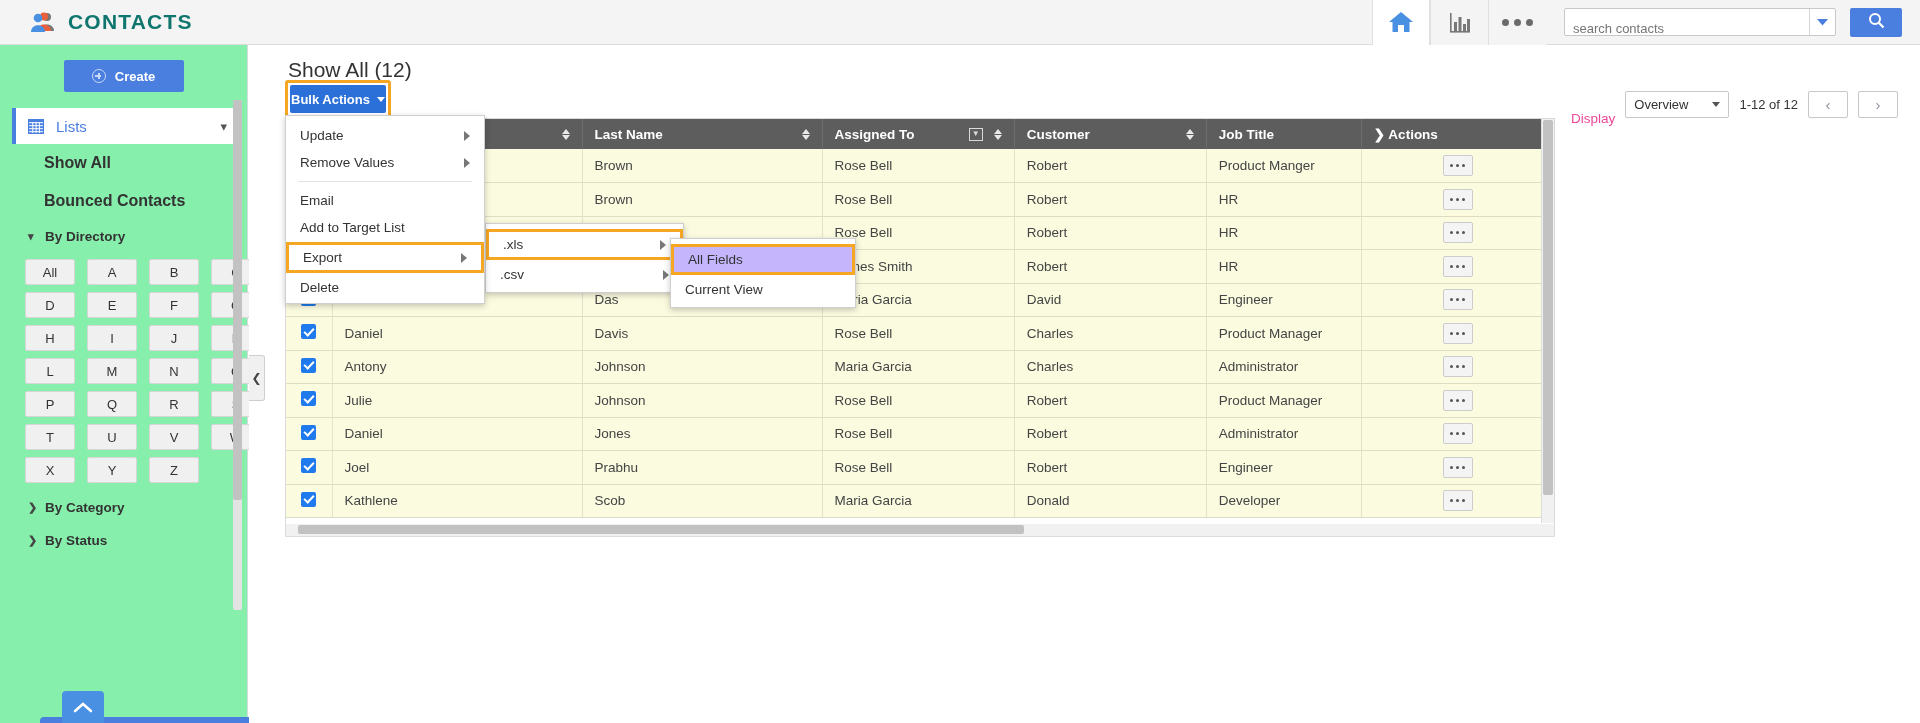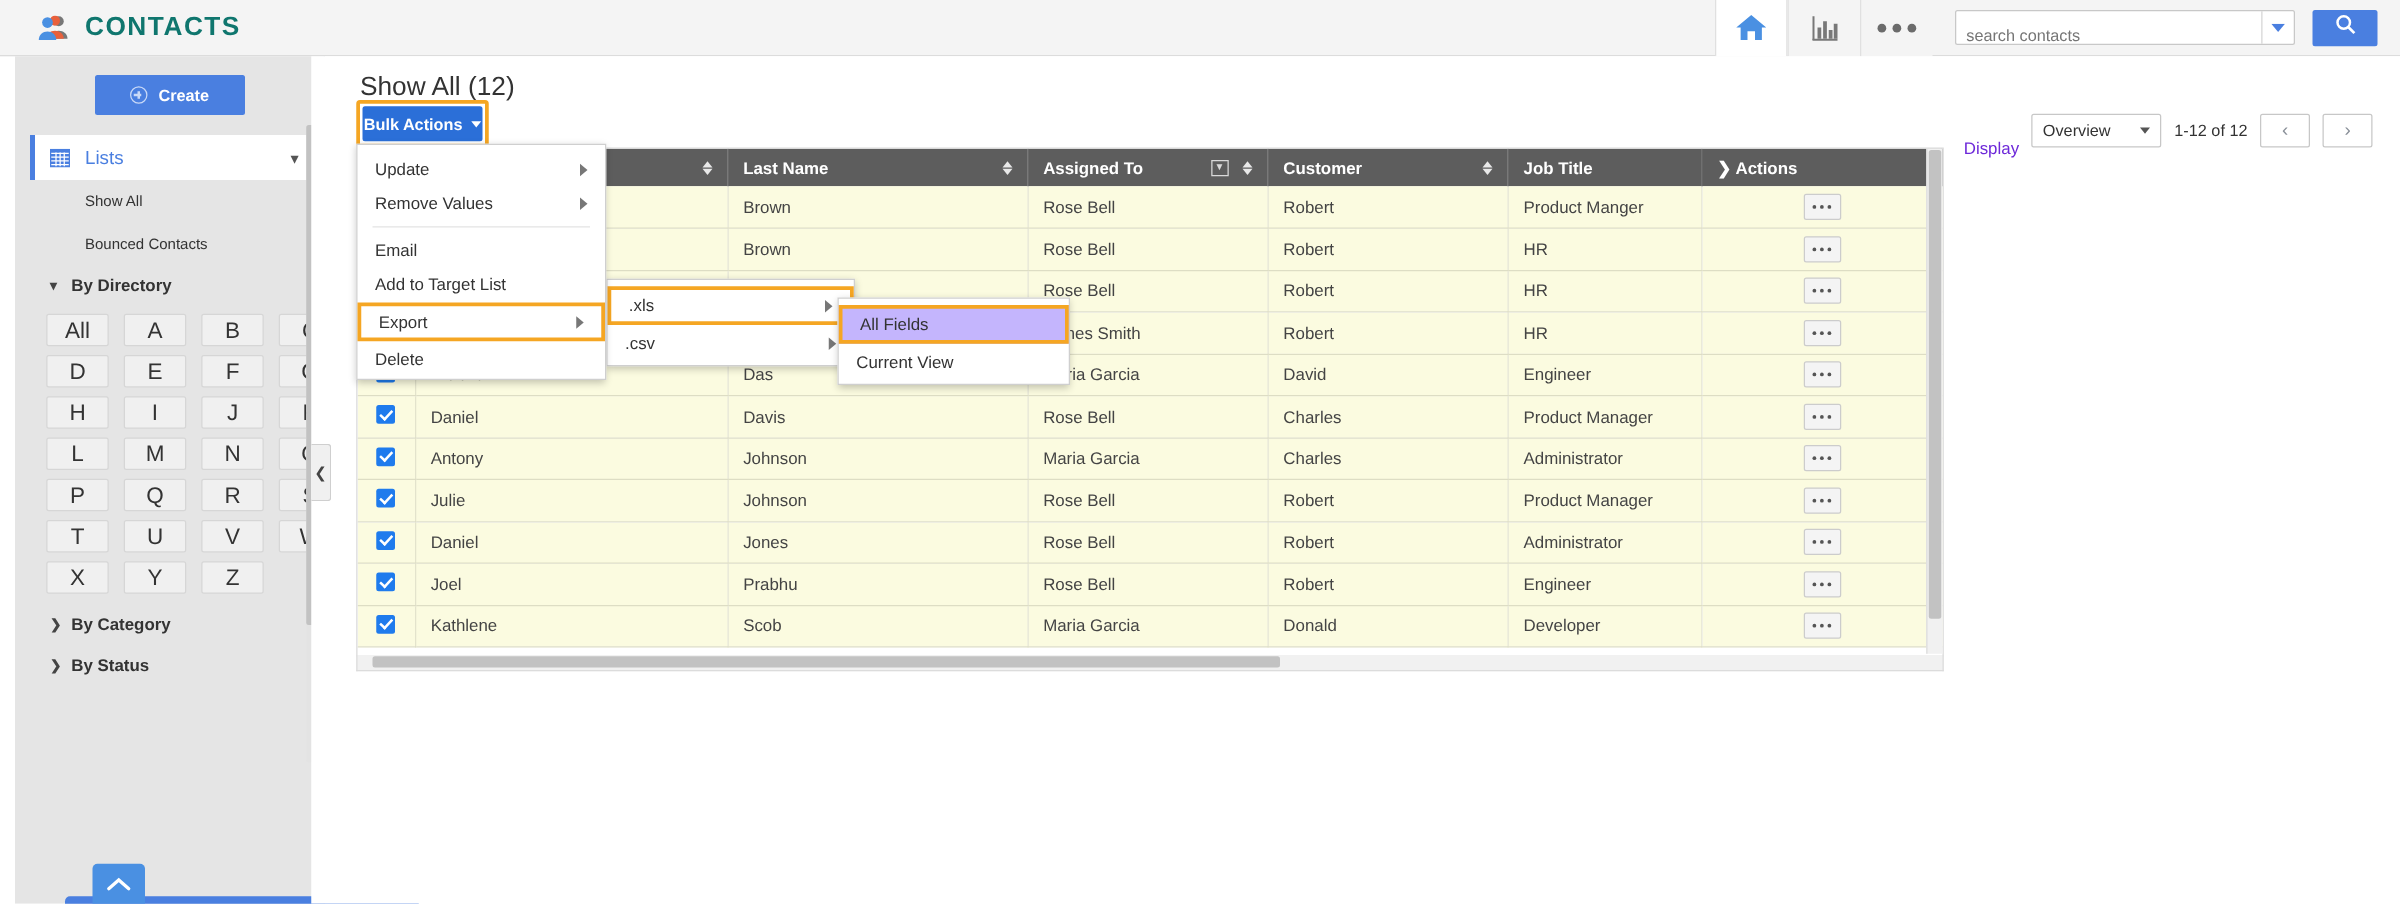--- a/index.html
+++ b/index.html
@@ -52,22 +52,22 @@
     display: flex; align-items: center; justify-content: center; cursor: pointer;
   }
   .search-go {
     width: 52px; height: 29px; background: #4a7fe0; border-radius: 2px;
     display: flex; align-items: center; justify-content: center; cursor: pointer;
     margin-right: 18px;
   }
 
   
   .sidebar {
-    position: absolute; left: 12px; top: 45px; width: 248px; height: 678px;
-    background: #e5e5e5; border-right: 1px solid #d4dae0;
+    position: absolute; left: 0; top: 45px; width: 248px; height: 678px;
+    background: #86efac; border-right: 1px solid #d4dae0;
   }
   .create-btn {
     margin: 15px auto 0 auto; width: 120px; height: 32px;
     background: #4a7fe0; border-radius: 2px; color: #fff;
     display: flex; align-items: center; justify-content: center; gap: 9px;
     font-size: 13px; font-weight: bold; cursor: pointer;
   }
   .plus-circle {
     width: 14px; height: 14px; border-radius: 50%; border: 1.6px solid #c9d9f7;
     position: relative; flex: 0 0 auto;
@@ -81,38 +81,38 @@
   .lists-head {
     margin: 16px 10px 0 12px; height: 36px; background: #fff;
     border-left: 4px solid #4a7fe0; display: flex; align-items: center;
     padding: 0 10px 0 12px; cursor: pointer;
   }
   .grid-icon { width: 16px; height: 15px; margin-right: 12px; }
   .lists-label { color: #4a7fe0; font-size: 15px; flex: 1; }
   .chev-big { color: #555; font-size: 13px; }
 
   .nav-link {
-    font-size: 12px; color: #333; font-weight: normal;
-    padding: 10px 0 10px 56px; cursor: pointer;
+    font-size: 16px; color: #333; font-weight: bold;
+    padding: 10px 0 10px 44px; cursor: pointer;
   }
   .group-row {
     display: flex; align-items: center; gap: 6px;
     padding: 9px 0 9px 28px; font-size: 13.5px; color: #333;
     font-weight: bold; cursor: pointer;
   }
   .caret-d, .caret-r { font-size: 11px; color: #444; width: 11px; }
 
   .alpha-grid {
     display: grid; grid-template-columns: repeat(4, 50px);
     gap: 7px 12px; padding: 6px 0 8px 25px;
   }
   .alpha-btn {
     height: 26px; background: #f0f0f0; border: 1px solid #d6d6d6;
     border-radius: 2px; display: flex; align-items: center;
-    justify-content: center; font-size: 18px; color: #333; cursor: pointer;
+    justify-content: center; font-size: 13px; color: #333; cursor: pointer;
   }
 
   .sb-scroll {
     position: absolute; right: 5px; top: 55px; width: 9px; height: 510px;
     background: #e3e3e3; border-radius: 2px;
   }
   .sb-scroll i {
     position: absolute; left: 0; top: 0; width: 9px; height: 400px;
     background: #c2c2c2; border-radius: 2px; display: block;
   }
@@ -159,21 +159,21 @@
   .tri-down {
     width: 0; height: 0; border-left: 4.5px solid transparent;
     border-right: 4.5px solid transparent; border-top: 5px solid #fff;
   }
 
   
   .disp-row {
     position: absolute; right: 22px; top: 38px;
     display: flex; align-items: center; gap: 10px;
   }
-  .disp-label { font-size: 13.5px; color: #6d28d9; margin-top: 28px; }
+  .disp-label { font-size: 13.5px; color: #ec4899; margin-top: 28px; }
   .disp-select {
     height: 27px; min-width: 88px; border: 1px solid #c7c7c7; background: #fff;
     display: flex; align-items: center; gap: 24px; padding: 0 8px;
     font-size: 13px; color: #333; border-radius: 2px; cursor: pointer;
   }
   .tri-down-dark {
     width: 0; height: 0; border-left: 4px solid transparent;
     border-right: 4px solid transparent; border-top: 5px solid #555;
   }
   .range-text { font-size: 13px; color: #333; }

